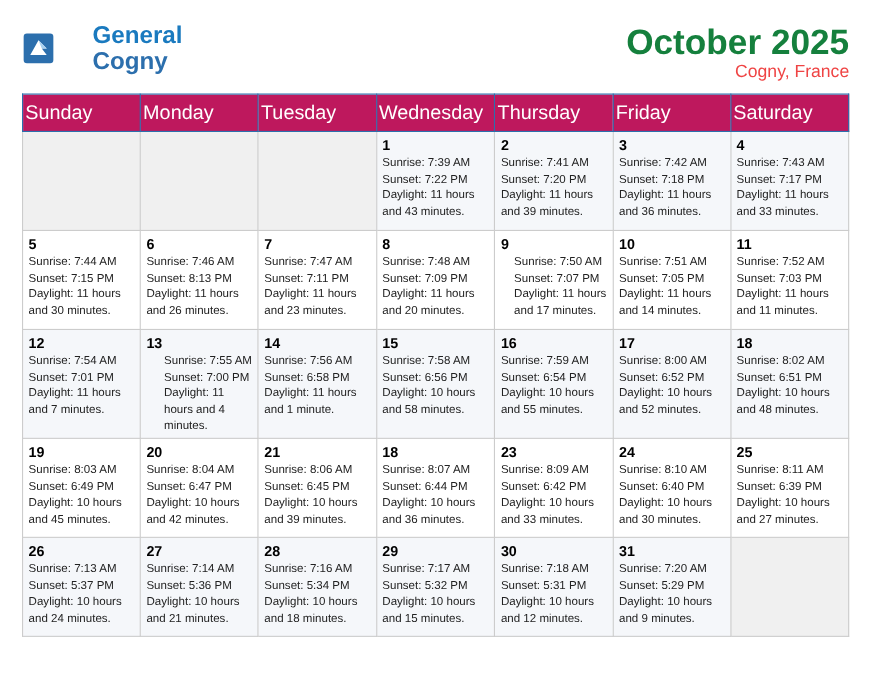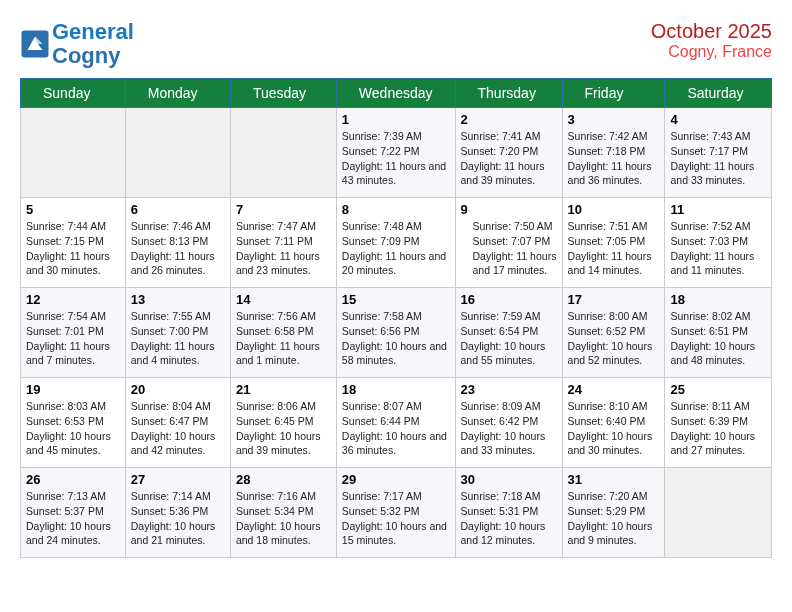--- a/index.html
+++ b/index.html
@@ -21,49 +21,50 @@
       align-items: center;
     }
     .logo-text {
       font-size: 22px;
       font-weight: bold;
       color: #1a1a1a;
       line-height: 1.1;
     }
     .logo-text span {
       color: #1a7abf;
+      margin-left: 32px;
     }
     .logo-icon {
       width: 30px;
       height: 30px;
       margin-right: 2px;
     }
     .title-block {
       text-align: right;
     }
     .month-title {
-      font-size: 20px;
-      font-weight: normal;
-      color: #b91c1c;
+      font-size: 32px;
+      font-weight: bold;
+      color: #15803d;
     }
     .location {
       font-size: 16px;
       color: #ef4444;
     }
     table {
       width: 100%;
       border-collapse: collapse;
       font-size: 11px;
     }
     thead tr th {
-      background-color: #15803d;
+      background-color: #be185d;
       color: #fff;
       text-align: left;
-      padding: 6px 22px;
-      font-size: 14px;
+      padding: 6px 2px;
+      font-size: 18px;
       font-weight: normal;
       border: 1px solid #2c6fad;
     }
     tbody tr td {
       border: 1px solid #ccc;
       vertical-align: top;
       padding: 4px 5px;
       width: 108px;
       height: 90px;
     }
@@ -196,21 +197,21 @@
       </tr>
       <tr>
         <td>
           <div class="day-num">12</div>
           <div class="day-info" style="white-space: pre-line;">Sunrise: 7:54 AM
 Sunset: 7:01 PM
 Daylight: 11 hours and 7 minutes.</div>
         </td>
         <td>
           <div class="day-num">13</div>
-          <div class="day-info" style="white-space: pre-line;">Sunrise: 7:55 AM
+          <div class="day-info" style="white-space: pre-line; margin-left: 16px;">Sunrise: 7:55 AM
 Sunset: 7:00 PM
 Daylight: 11 hours and 4 minutes.</div>
         </td>
         <td>
           <div class="day-num">14</div>
           <div class="day-info" style="white-space: pre-line;">Sunrise: 7:56 AM
 Sunset: 6:58 PM
 Daylight: 11 hours and 1 minute.</div>
         </td>
         <td>
@@ -235,21 +236,21 @@
           <div class="day-num">18</div>
           <div class="day-info" style="white-space: pre-line;">Sunrise: 8:02 AM
 Sunset: 6:51 PM
 Daylight: 10 hours and 48 minutes.</div>
         </td>
       </tr>
       <tr>
         <td>
           <div class="day-num">19</div>
           <div class="day-info" style="white-space: pre-line;">Sunrise: 8:03 AM
-Sunset: 6:53 PM
+Sunset: 6:49 PM
 Daylight: 10 hours and 45 minutes.</div>
         </td>
         <td>
           <div class="day-num">20</div>
           <div class="day-info" style="white-space: pre-line;">Sunrise: 8:04 AM
 Sunset: 6:47 PM
 Daylight: 10 hours and 42 minutes.</div>
         </td>
         <td>
           <div class="day-num">21</div>

